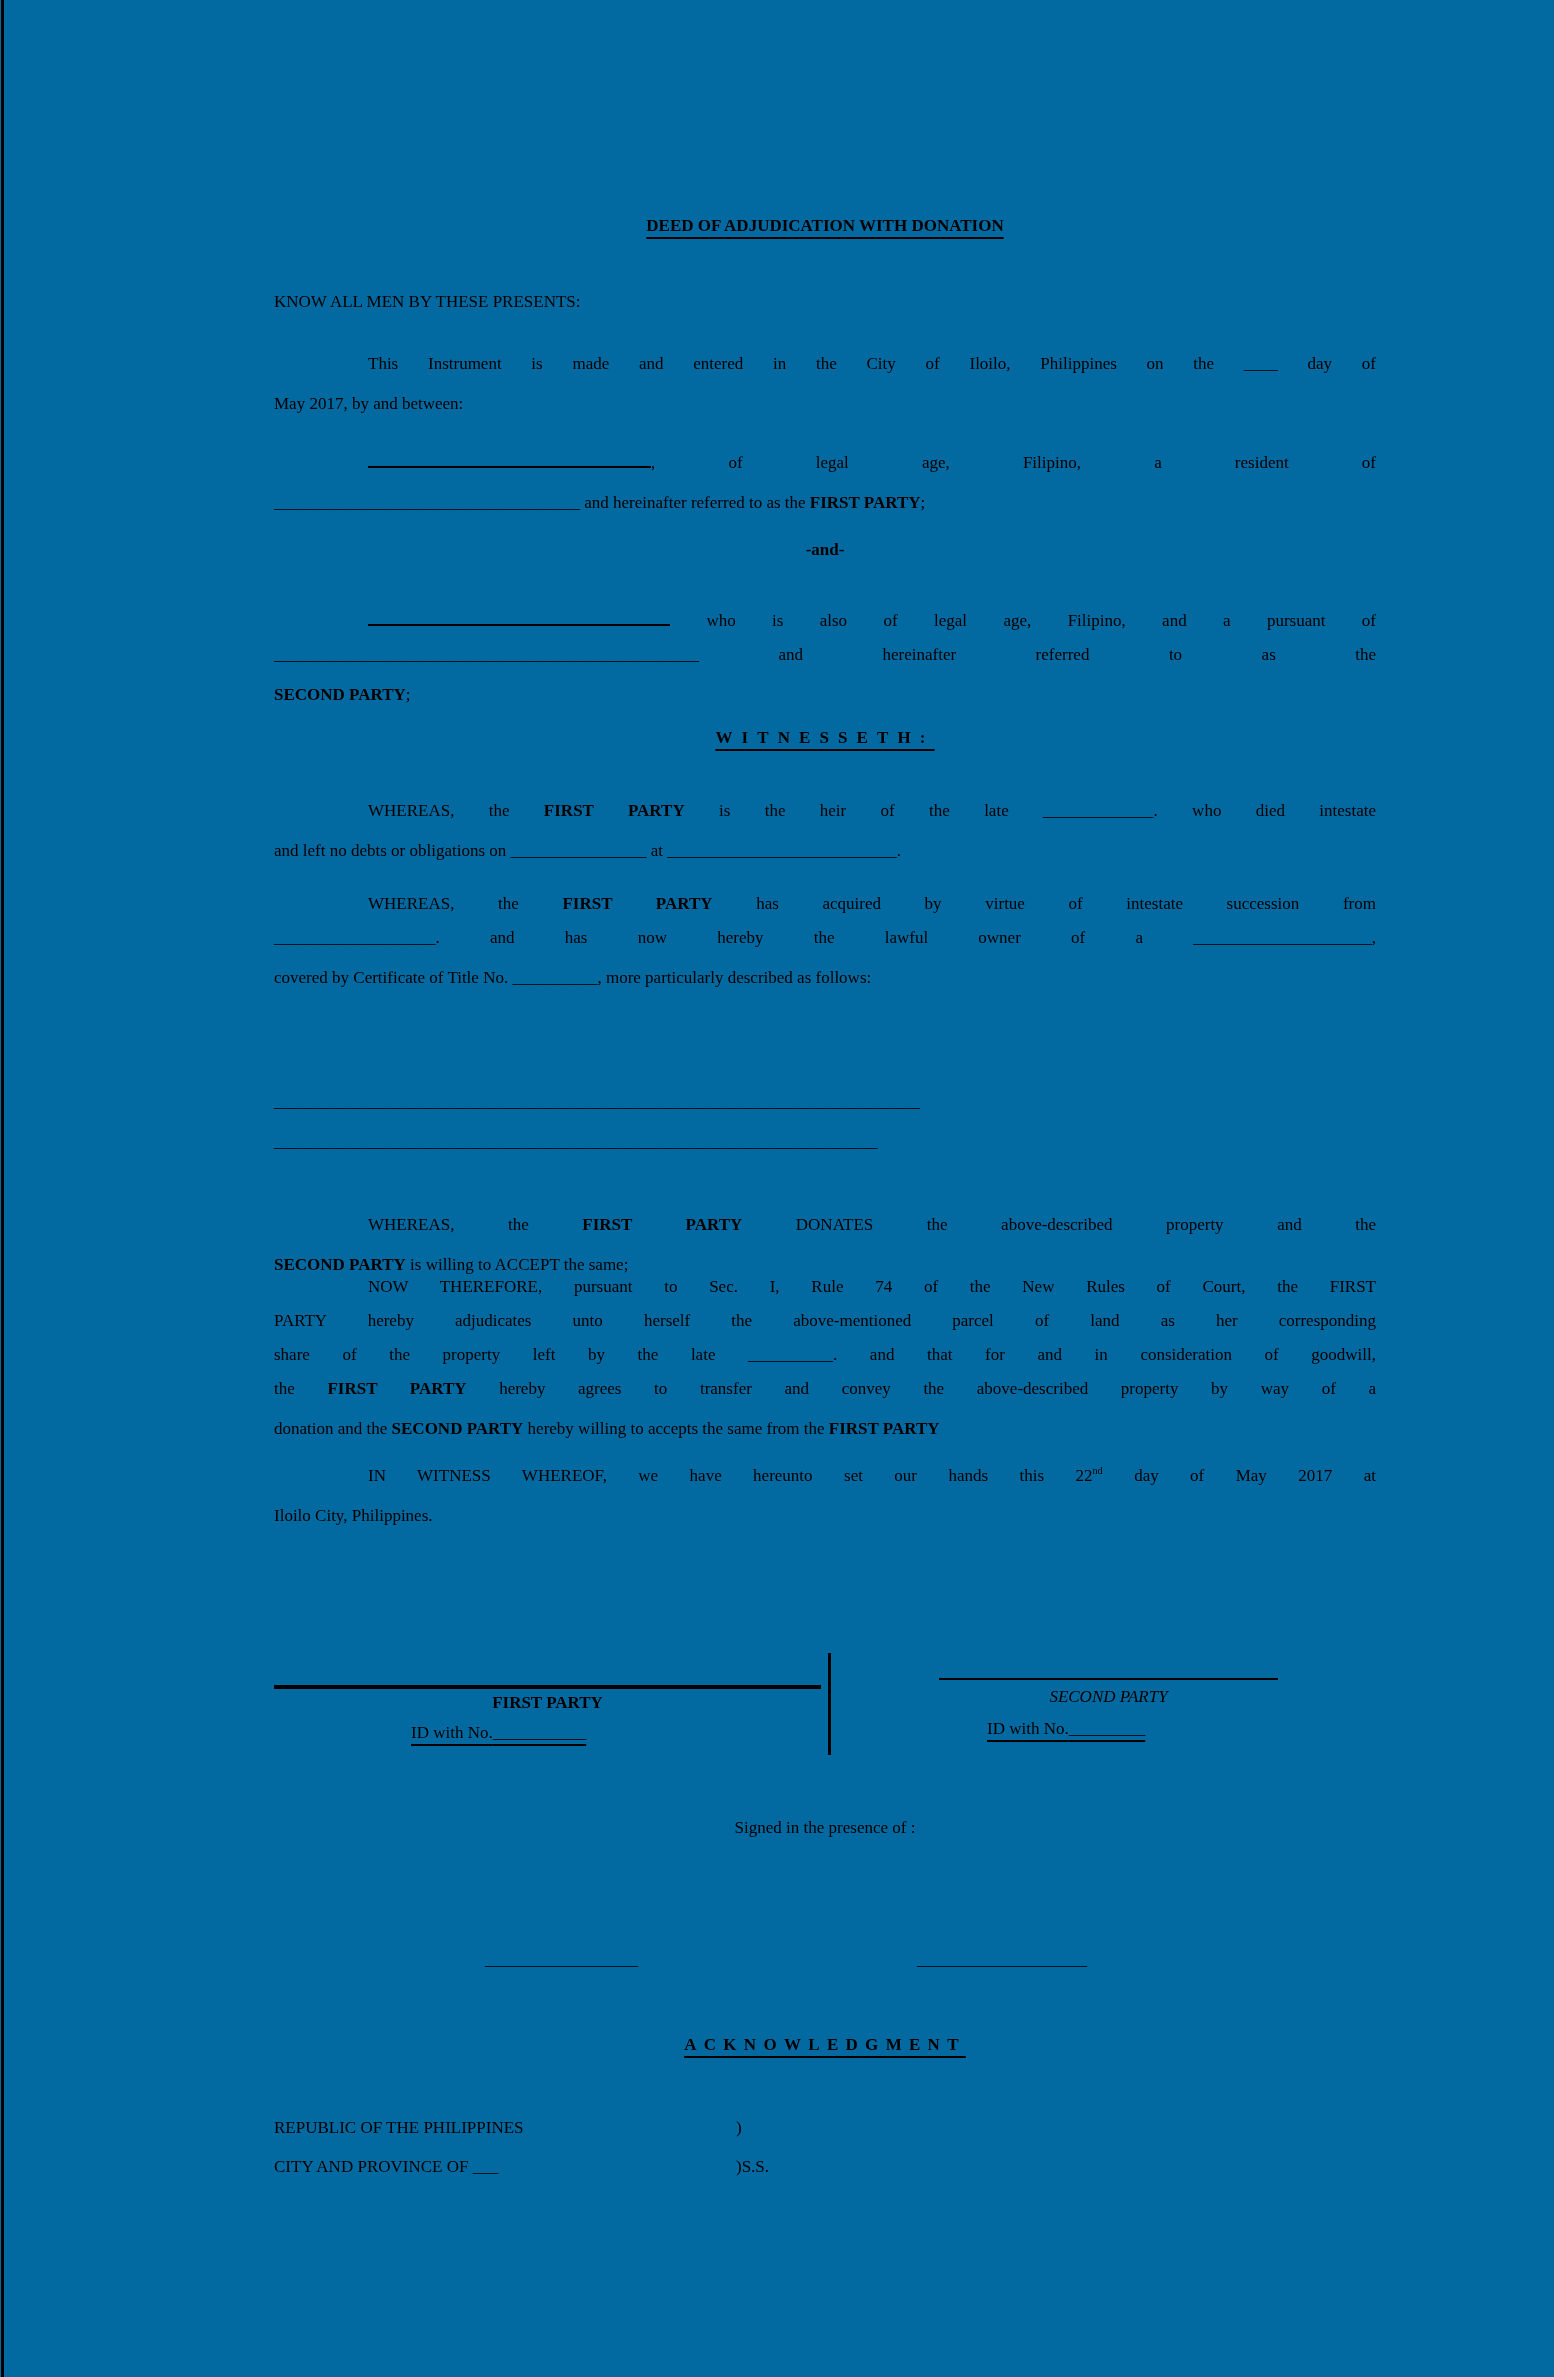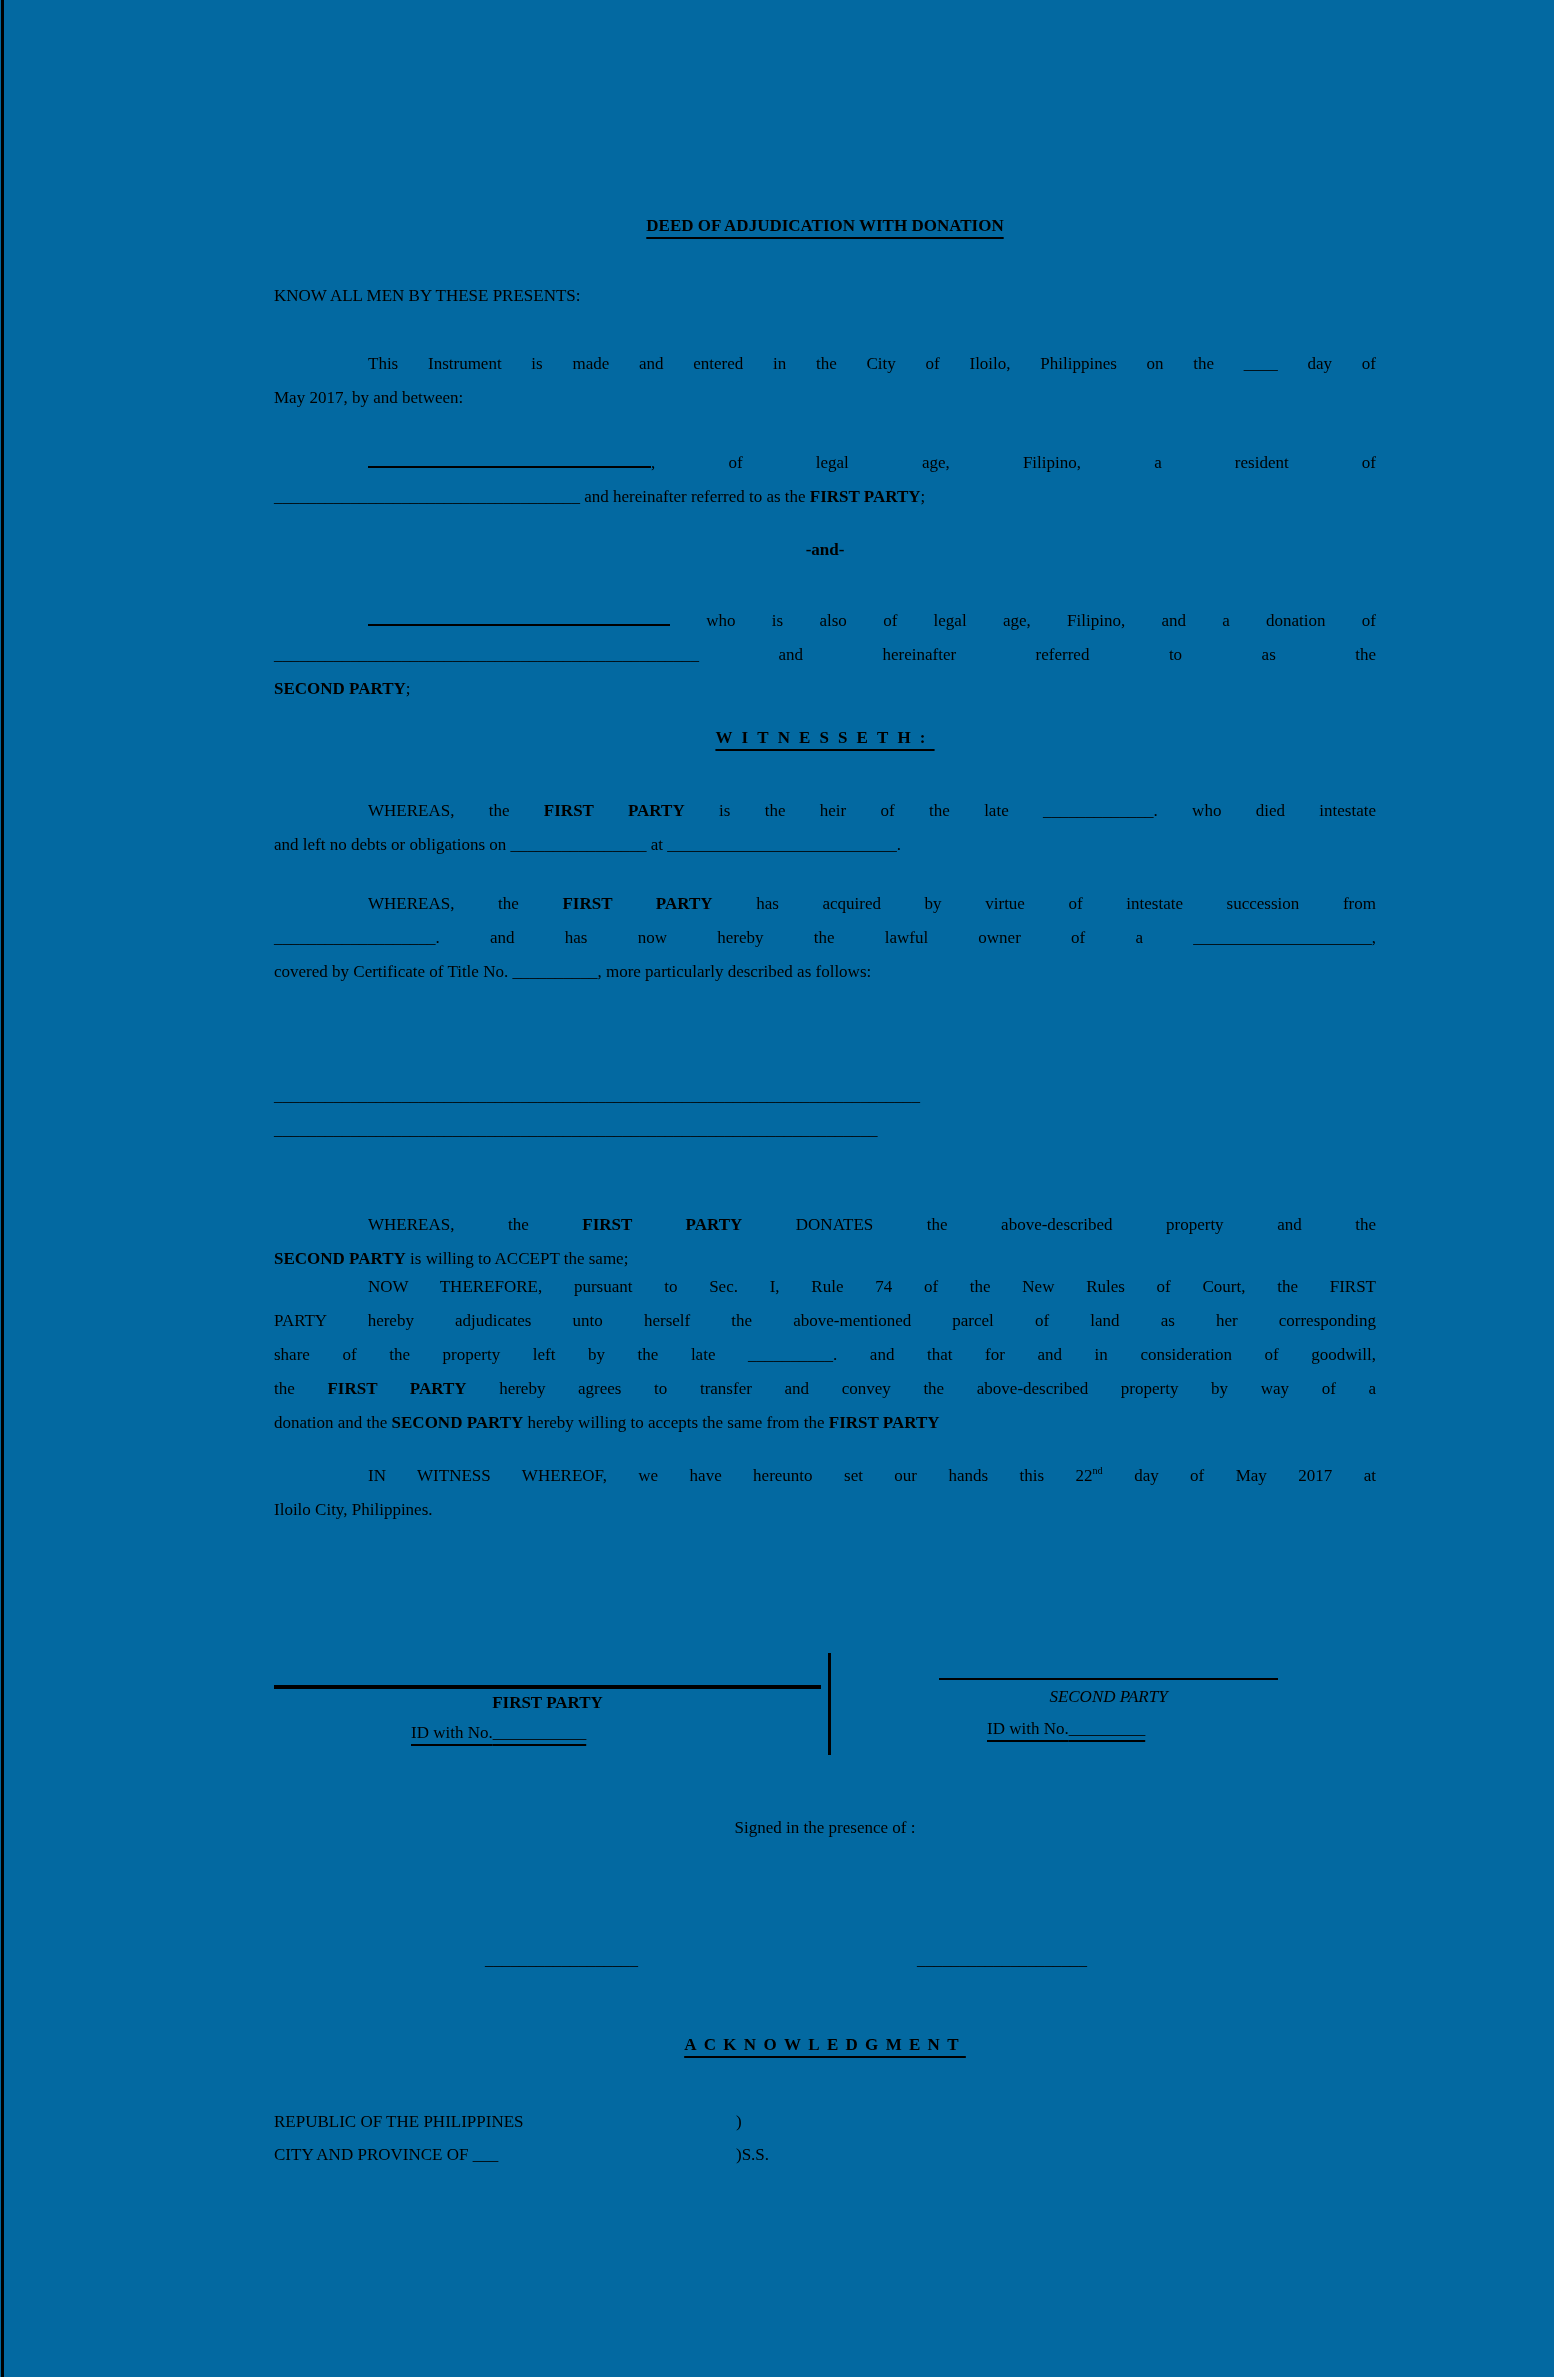--- a/index.html
+++ b/index.html
@@ -10,21 +10,21 @@
     color:#000000;
     font-family:"Liberation Serif", serif;
     font-size:17px;
     overflow:hidden;
   }
   .edge-artifact {
     position:absolute; left:0.9px; top:0; width:2.7px; height:2377px;
     background:#000;
   }
   .blk { position:absolute; left:274px; width:1102px; }
-  .line  { line-height:34px; white-space:nowrap; }
+  .line  { line-height:34px; white-space:nowrap;margin-top:6px; }
   .jline { line-height:34px; text-align:justify; text-align-last:justify; }
   .indent { text-indent:94px; }
   .b { font-weight:bold; }
   .i { font-style:italic; }
   .ctr { text-align:center; text-align-last:center; white-space:normal; }
   .u { text-decoration:underline; text-underline-offset:5.5px; text-decoration-thickness:1.8px; }
   .lsp { letter-spacing:9.1px; }
   .lsp8 { letter-spacing:7.3px; }
   .blank {
     display:inline-block; height:1em; vertical-align:baseline;
@@ -67,21 +67,21 @@
     </div>
   </div>
 
   <div class="blk ctr" style="top:540px">
     <span class="b">-and-</span>
   </div>
 
   <div class="blk" style="top:604px">
     <div class="jline indent">
       <span class="blank" style="width:302px"></span>
-      <span>who is also of legal age, Filipino, and a donation of</span>
+      <span>who is also of legal age, Filipino, and a pursuant of</span>
     </div>
     <div class="jline">
       <span>__________________________________________________</span><span> and hereinafter referred to as the</span>
     </div>
     <div class="line">
       <span class="b">SECOND PARTY</span><span>;</span>
     </div>
   </div>
 
   <div class="blk ctr" style="top:728px">

